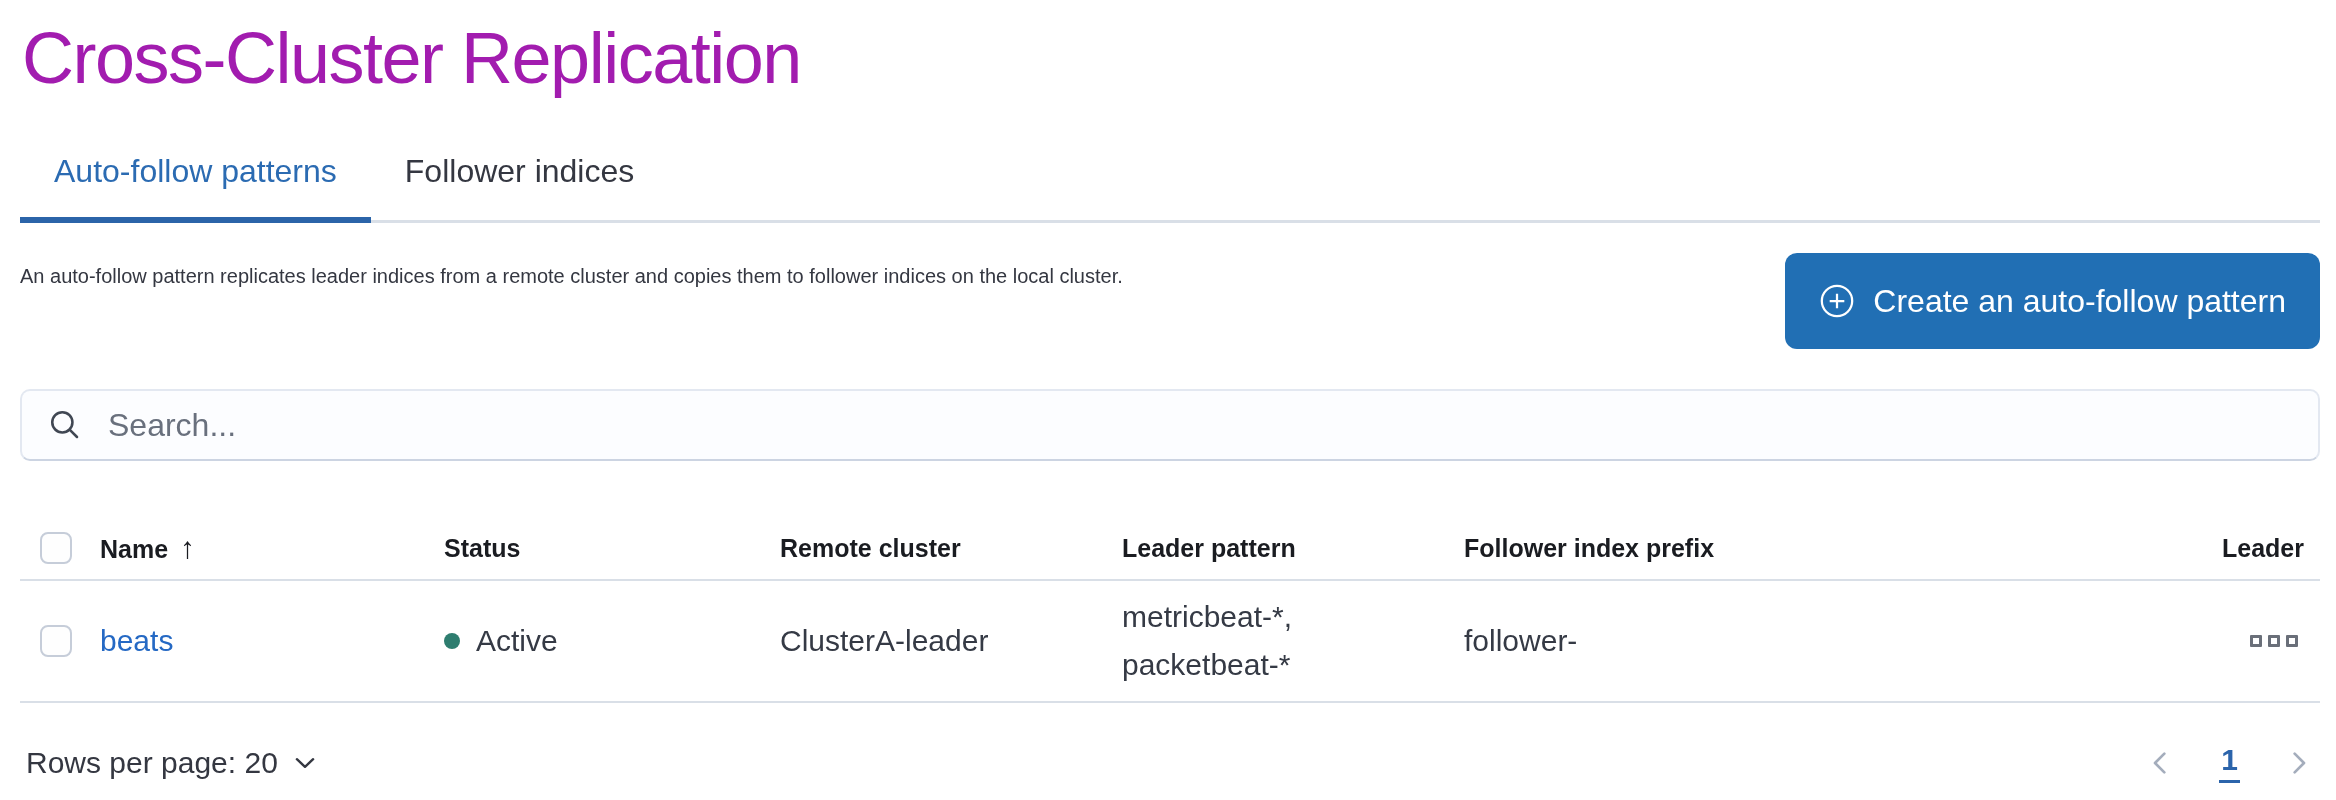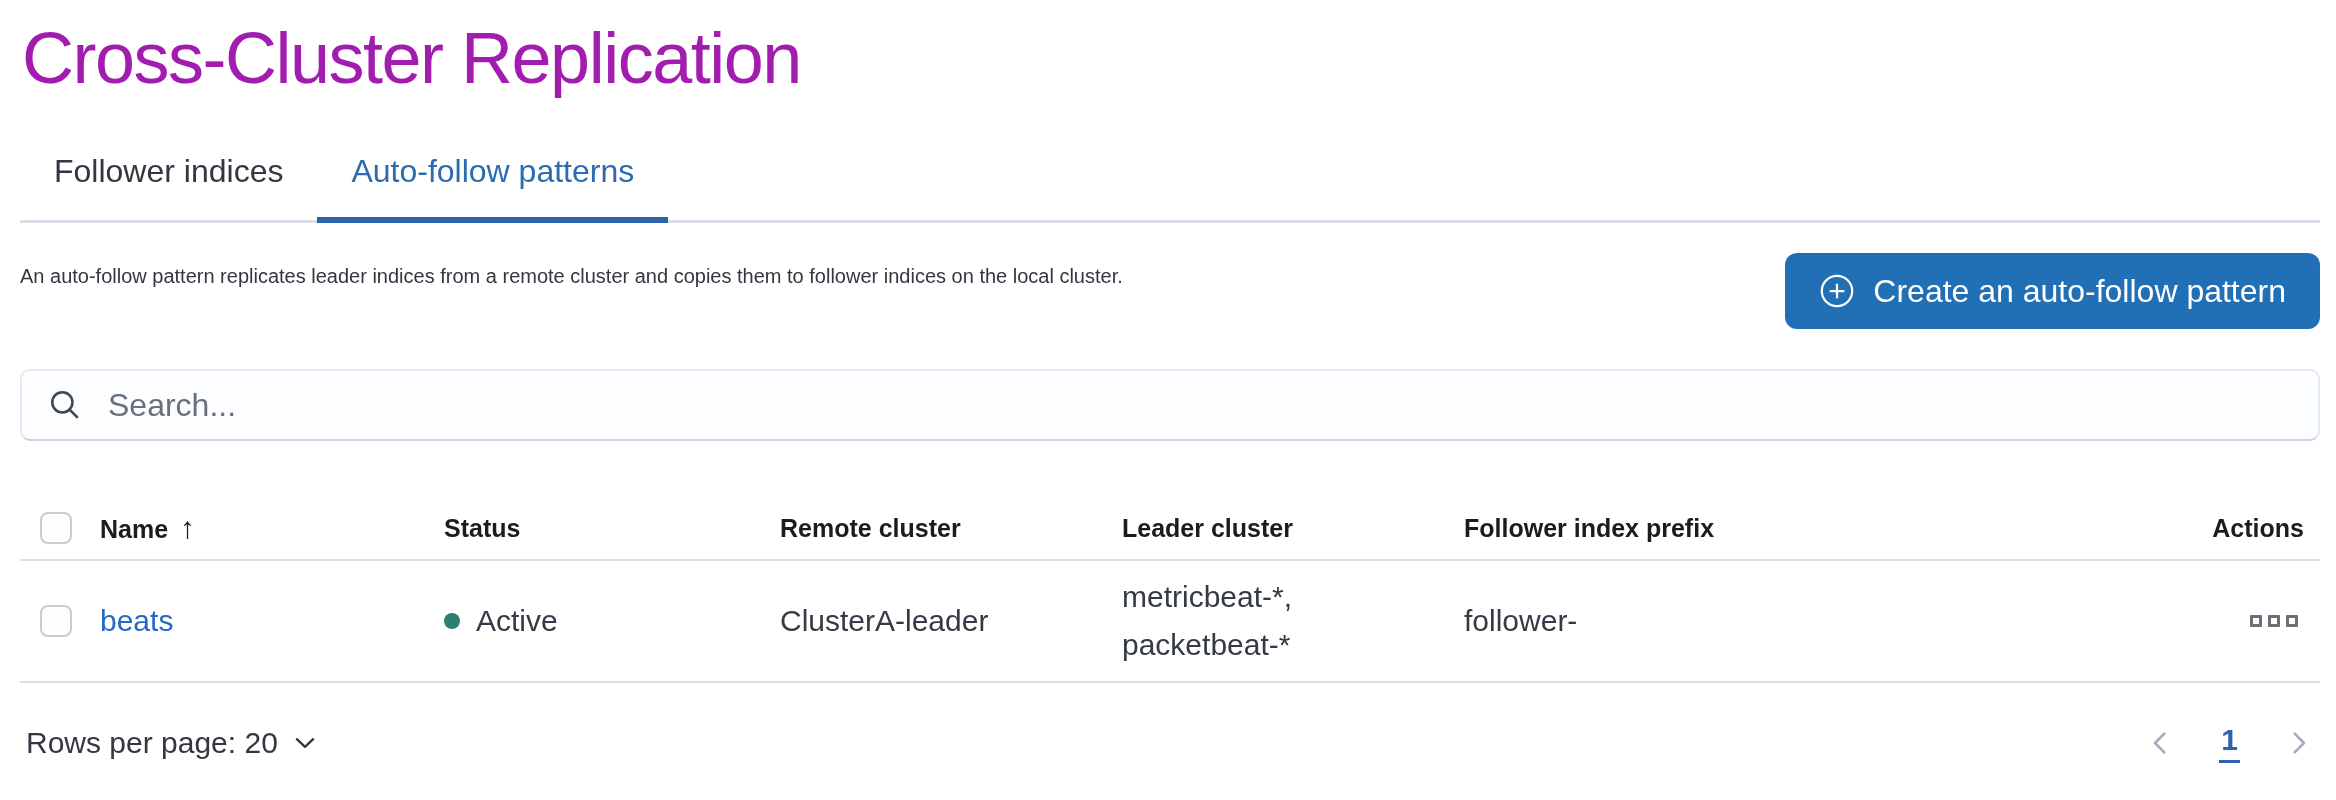--- a/index.html
+++ b/index.html
@@ -55,21 +55,21 @@
     margin-top: 30px;
   }
   .description {
     font-size: 20px;
     line-height: 47px;
     max-width: 1720px;
     color: #343741;
   }
   .create-btn {
     margin-left: auto;
-    height: 76px;
+    height: 96px;
     background: #216fb4;
     border: none;
     border-radius: 12px;
     color: #ffffff;
     font-family: "Liberation Sans", sans-serif;
     font-size: 32px;
     font-weight: 400;
     padding: 0 34px;
     display: flex;
     align-items: center;
@@ -198,22 +198,22 @@
   svg { display: block; }
 </style>
 </head>
 <body>
 
 <div class="page">
 
   <h1 class="page-title">Cross-Cluster Replication</h1>
 
   <div class="tabs">
+    <div class="tab active">Auto-follow patterns</div>
     <div class="tab">Follower indices</div>
-    <div class="tab active">Auto-follow patterns</div>
   </div>
 
   <div class="intro">
     <p class="description">An auto-follow pattern replicates leader indices from a remote cluster and copies them to follower indices on the local cluster.</p>
     <button class="create-btn">
       <span>
         <svg width="36" height="36" viewBox="0 0 32 32" fill="none" stroke="#ffffff" stroke-width="2">
           <circle cx="16" cy="16" r="13.5"></circle>
           <path d="M16 9.5v13M9.5 16h13"></path>
         </svg>
@@ -235,23 +235,23 @@
   <div class="table">
     <div class="thead">
       <div class="col-check">
         <div class="checkbox"></div>
       </div>
       <div class="col-name">
         <span>Name</span><span class="sort-arrow">↑</span>
       </div>
       <div class="col-status">Status</div>
       <div class="col-remote">Remote cluster</div>
-      <div class="col-leader">Leader cluster</div>
+      <div class="col-leader">Leader pattern</div>
       <div class="col-prefix">Follower index prefix</div>
-      <div class="col-actions">Actions</div>
+      <div class="col-actions">Leader</div>
     </div>
 
     <div class="trow">
       <div class="col-check">
         <div class="checkbox"></div>
       </div>
       <div class="col-name">
         <a class="link">beats</a>
       </div>
       <div class="col-status">

